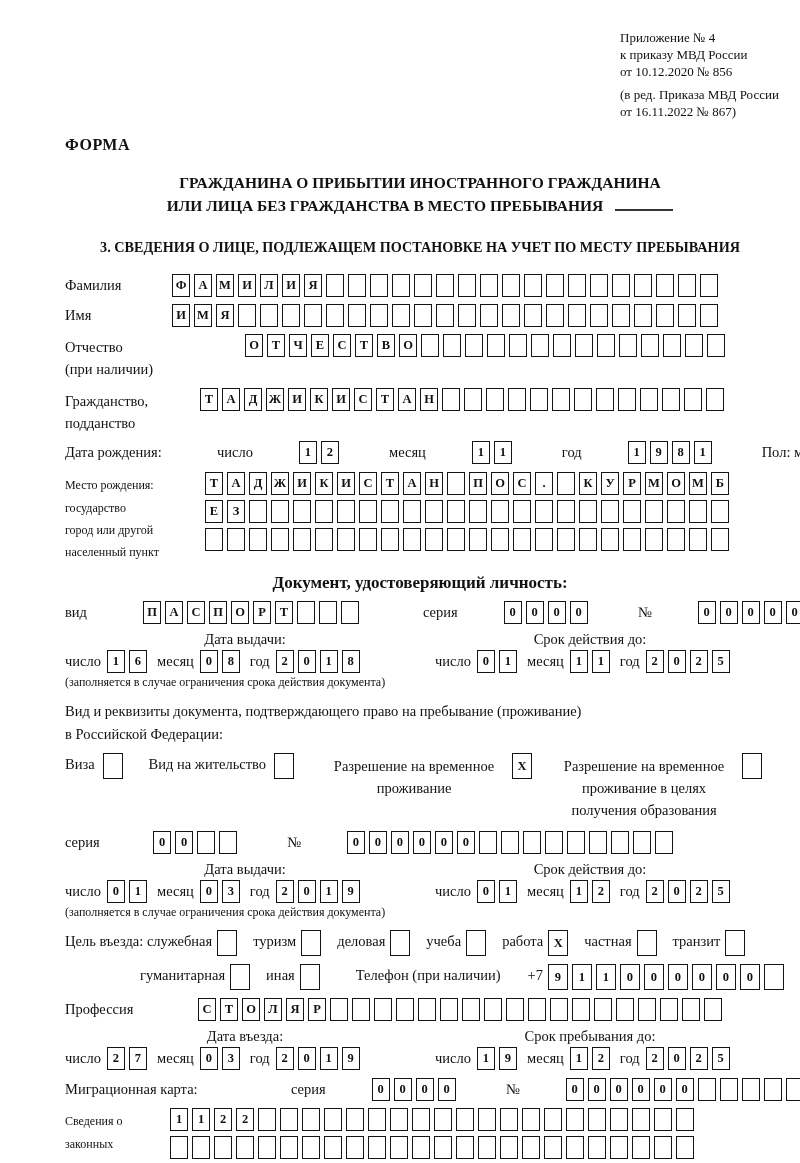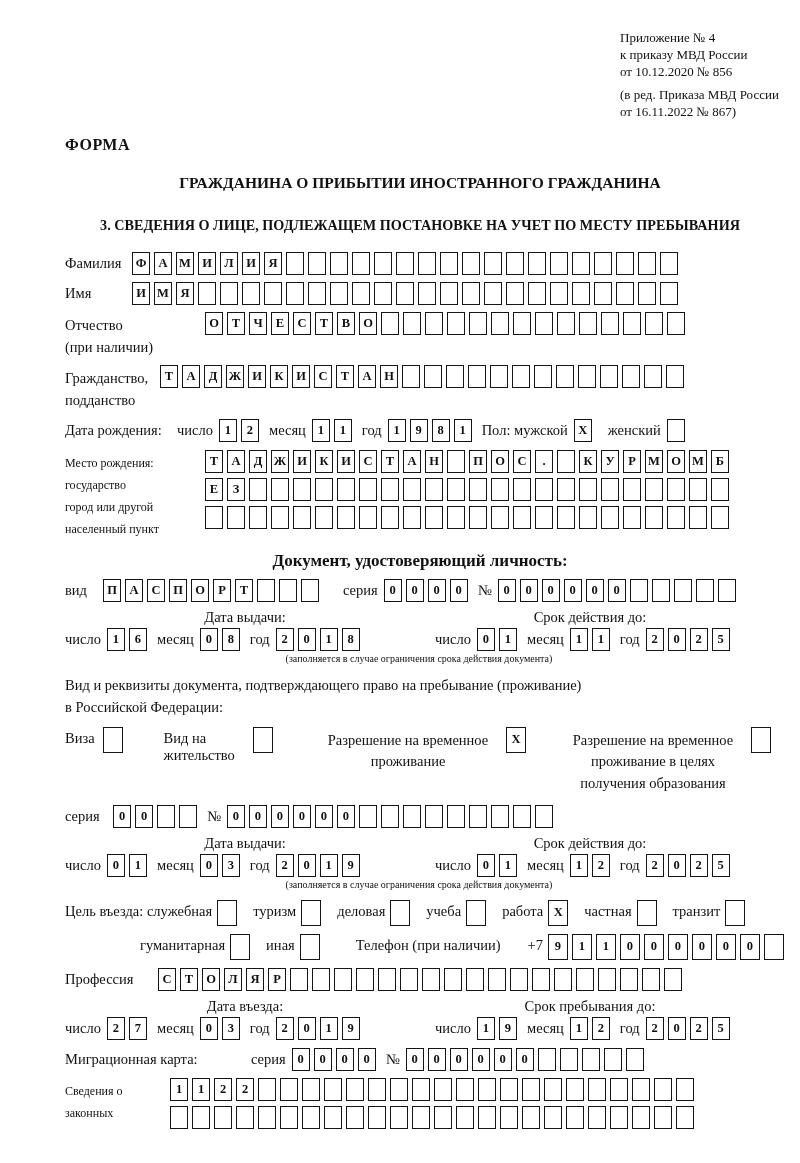--- a/index.html
+++ b/index.html
@@ -15,47 +15,47 @@
   .hdr-block { margin-left: 555px; width: 215px; font-size: 13px; line-height: 1.3; }
   .hdr-block .gap { height: 6px; }
   .forma { text-align: left; font-weight: bold; font-size: 16px; margin: 16px 10px 18px 0; letter-spacing: .5px; }
 
   .title { text-align: center; font-weight: bold; font-size: 15.5px; line-height: 1.45; margin: 2px 0 6px 0; }
   .title .uline { display: inline-block; width: 58px; border-bottom: 2px solid #333; height: 14px; margin-left: 12px; }
 
   .sec-heading { text-align: center; font-weight: bold; font-size: 14.2px; margin: 22px 0 18px 0; }
 
   
-  .frow { display: flex; align-items: flex-start; margin-bottom: 7px; }
+  .frow { display: flex; align-items: flex-start; margin-bottom: 7px; gap: 40px; }
   .flabel { font-size: 14.5px; padding-top: 3px; flex: 0 0 auto; }
   .cells { display: flex; flex: 0 0 auto; }
   .cell {
     width: 18px; height: 23px; flex: 0 0 auto;
     border: 1.6px solid #151515; margin-right: 4px;
     display: flex; align-items: center; justify-content: center;
     font-weight: bold; font-size: 12.5px; font-family: "Liberation Serif", serif;
   }
   .lab { font-size: 14.5px; padding-top: 3px; margin: 0 6px; flex: 0 0 auto; }
   .lab.first { margin-left: 0; }
 
   .two-line-label { line-height: 1.5; }
 
   
   .dh-row { display: flex; margin: 4px 0 2px 0; }
   .dh-left { width: 360px; text-align: center; font-size: 14.5px; }
   .dh-right { width: 330px; text-align: center; font-size: 14.5px; }
   .dr-row { display: flex; margin-bottom: 2px; }
   .dgroup { display: flex; align-items: flex-start; }
   .dgroup.left { width: 370px; }
-  .note-line { text-align: center; font-size: 10px; margin: 1px 2px 10px 0; }
+  .note-line { text-align: left; font-size: 12px; margin: 1px 2px 10px 0; }
 
   .para { font-size: 14.5px; line-height: 1.55; margin: 6px 0 8px 0; }
 
   
-  .opt-row { display: flex; align-items: flex-start; margin: 4px 0 10px 0; gap: 15px; }
+  .opt-row { display: flex; align-items: flex-start; margin: 4px 0 10px 0; }
   .opt { display: flex; align-items: flex-start; }
   .opt .cap { font-size: 14.5px; padding-top: 3px; }
   .opt .cap.center { text-align: center; line-height: 1.5; }
   .opt .cells { margin-left: 8px; }
   .opt .cell { width: 20px; height: 26px; }
 
   .purpose-row { display: flex; align-items: flex-start; margin-bottom: 8px; flex-wrap: nowrap; }
   .purpose-row .cap { font-size: 14.5px; padding-top: 3px; margin-right: 5px; flex: 0 0 auto; }
   .purpose-row .cells { margin-right: 12px; }
   .purpose-row .cell { width: 20px; height: 26px; }
@@ -79,20 +79,23 @@
     <div>от 10.12.2020 № 856</div>
     <div class="gap"></div>
     <div>(в ред. Приказа МВД России</div>
     <div>от 16.11.2022 № 867)</div>
   </div>
 
   <div class="forma">ФОРМА</div>
 
   <div class="title">
     <div>ГРАЖДАНИНА О ПРИБЫТИИ ИНОСТРАННОГО ГРАЖДАНИНА</div>
+    <div>
+      <span>ИЛИ ЛИЦА БЕЗ ГРАЖДАНСТВА В МЕСТО ПРЕБЫВАНИЯ</span><span class="uline"></span>
+    </div>
   </div>
 
   <div class="sec-heading">3. СВЕДЕНИЯ О ЛИЦЕ, ПОДЛЕЖАЩЕМ ПОСТАНОВКЕ НА УЧЕТ ПО МЕСТУ ПРЕБЫВАНИЯ</div>
 
   <div class="frow">
     <span class="flabel" style="width:67px">Фамилия</span>
     <span class="cells">
         <span class="cell">Ф</span>
         <span class="cell">А</span>
         <span class="cell">М</span>

